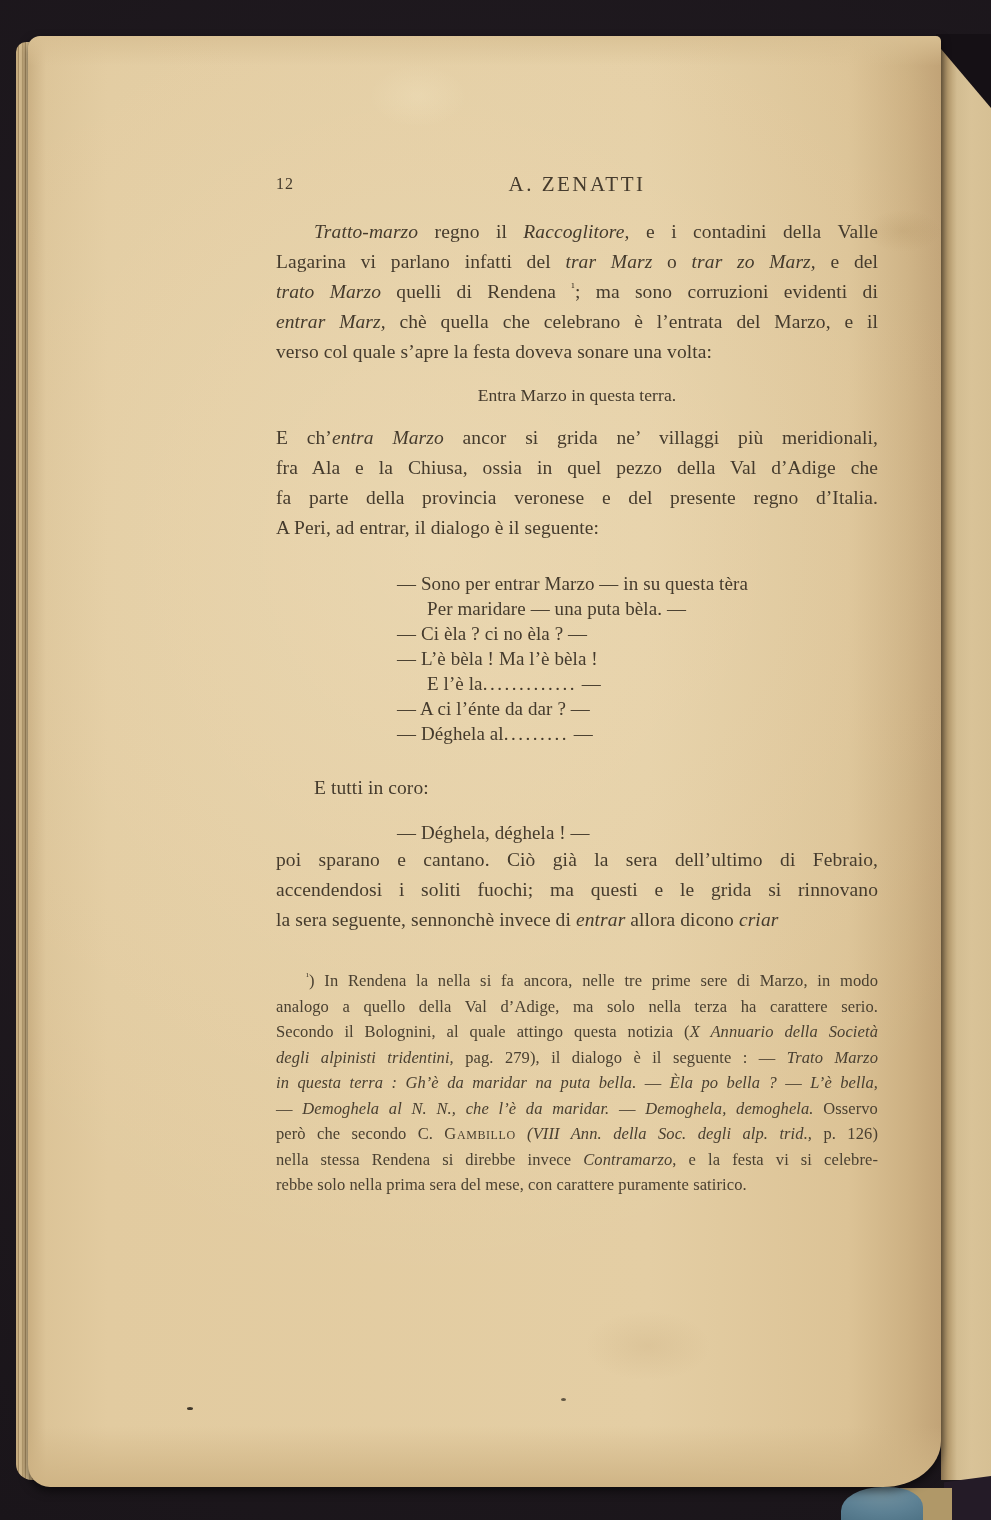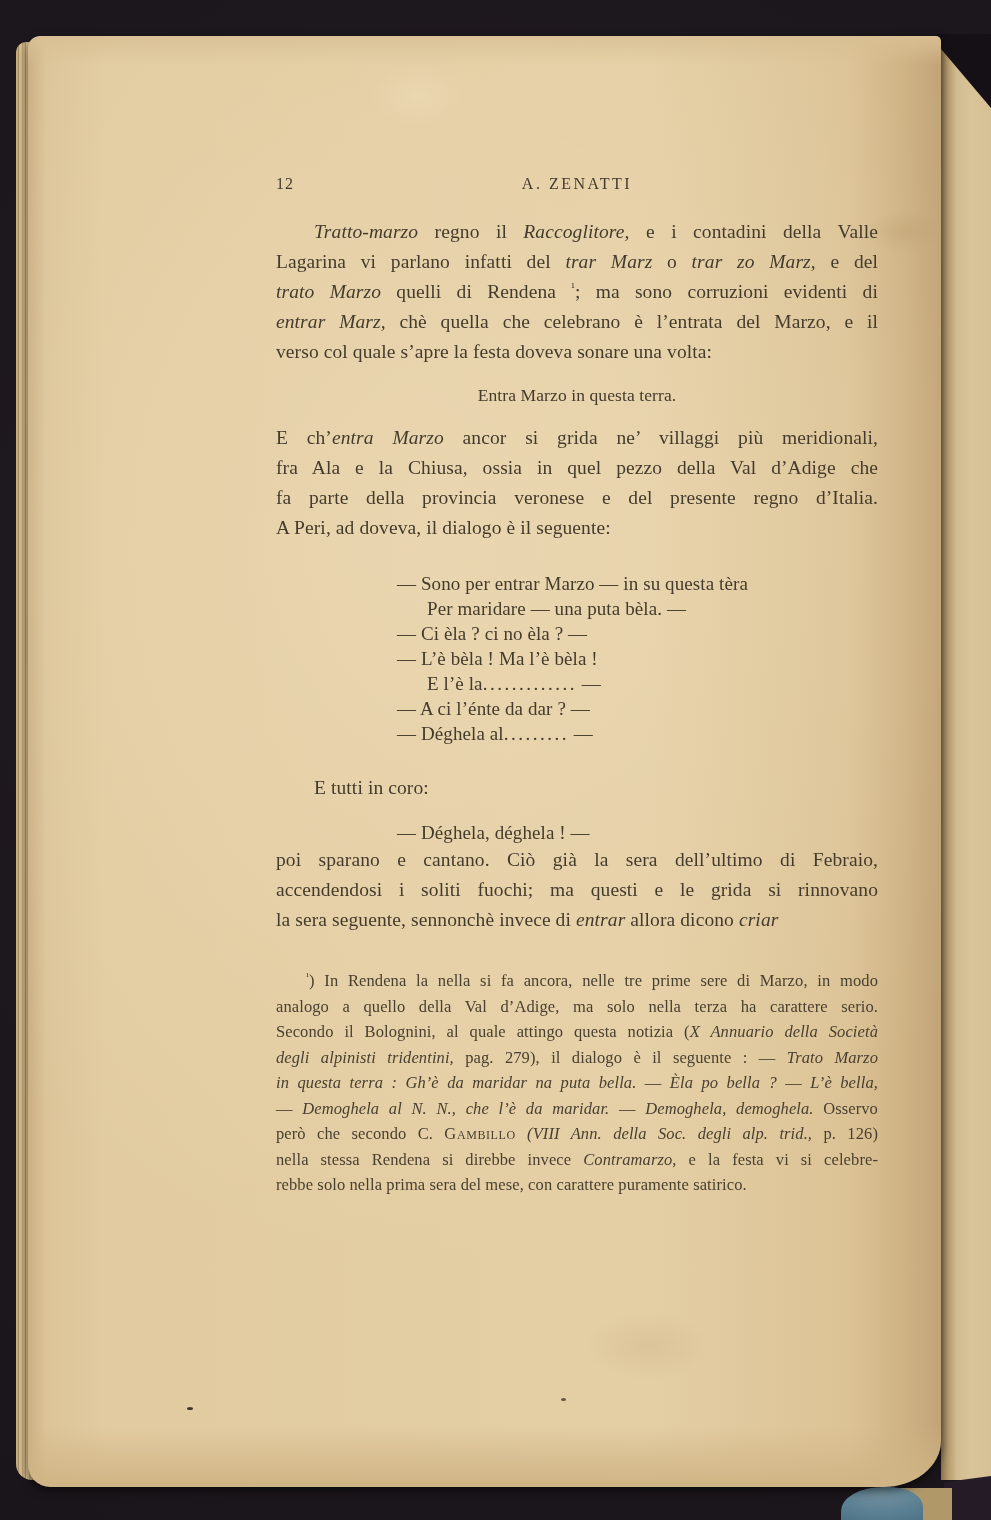--- a/index.html
+++ b/index.html
@@ -67,21 +67,21 @@
   
   #text-col{
     left:276px;top:172px;width:602px;
     color:#453b2d;
     font-size:19.5px;line-height:30px;
     letter-spacing:.1px;
   }
   #header-row{position:relative;height:24px;line-height:24px;}
   #page-number{position:absolute;left:0;top:0;font-size:16px;letter-spacing:1px;}
   #running-header{position:absolute;left:50%;top:0;transform:translateX(-50%);
-    font-size:16px;letter-spacing:2.5px;}
+    font-size:21px;letter-spacing:2.5px;}
 
   .tline{text-align:justify;text-align-last:justify;white-space:nowrap;}
   .tline.last{text-align-last:left;}
   .tline.ind{text-indent:38px;}
   .it{font-style:italic;}
   .sc{font-variant:small-caps;letter-spacing:.6px;}
   .sup{vertical-align:super;font-size:60%;line-height:0;}
   .sp{letter-spacing:2.5px;}
 
   #para1{margin-top:21px;}
@@ -125,21 +125,21 @@
       <div class="tline"><span class="it">entrar Marz,</span><span> chè quella che celebrano è l’entrata del Marzo, e il</span></div>
       <div class="tline last"><span>verso col quale s’apre la festa doveva sonare una volta:</span></div>
     </div>
 
   <div id="motto">Entra Marzo in questa terra.</div>
 
   <div id="para2">
       <div class="tline"><span>E ch’</span><span class="it">entra Marzo</span><span> ancor si grida ne’ villaggi più meridionali,</span></div>
       <div class="tline"><span>fra Ala e la Chiusa, ossia in quel pezzo della Val d’Adige che</span></div>
       <div class="tline"><span>fa parte della provincia veronese e del presente regno d’Italia.</span></div>
-      <div class="tline last"><span>A Peri, ad doveva, il dialogo è il seguente:</span></div>
+      <div class="tline last"><span>A Peri, ad entrar, il dialogo è il seguente:</span></div>
     </div>
 
   <div id="verse">
       <div class="tline"><span>— Sono per entrar Marzo — in su questa tèra</span></div>
       <div class="tline ind2"><span>Per maridare — una puta bèla. —</span></div>
       <div class="tline"><span>— Ci èla ? ci no èla ? —</span></div>
       <div class="tline"><span>— L’è bèla ! Ma l’è bèla !</span></div>
       <div class="tline ind2"><span>E l’è la</span><span class="sp">.............</span><span> —</span></div>
       <div class="tline"><span>— A ci l’énte da dar ? —</span></div>
       <div class="tline"><span>— Déghela al</span><span class="sp">.........</span><span> —</span></div>

